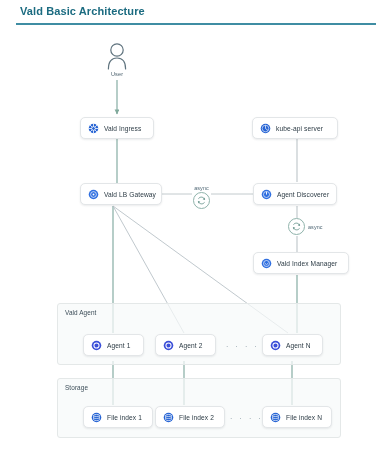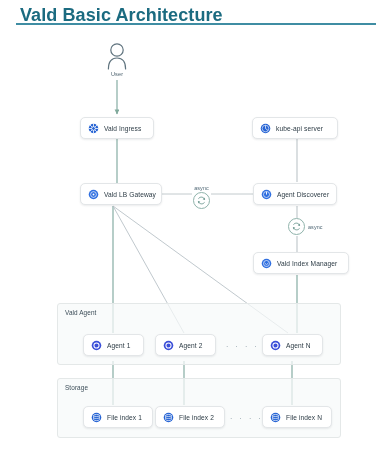--- a/index.html
+++ b/index.html
@@ -24,21 +24,21 @@
   #title-wrap {
     position: absolute;
     left: 0; top: 0;
     width: 389px;
     height: 30px;
   }
   #page-title {
     position: absolute;
     left: 20px;
     top: 5px;
-    font-size: 18px;
+    font-size: 11px;
     font-weight: bold;
     color: #1b6b80;
     letter-spacing: 0.1px;
     white-space: nowrap;
   }
   #title-rule {
     position: absolute;
     left: 16px;
     top: 23px;
     width: 360px;

